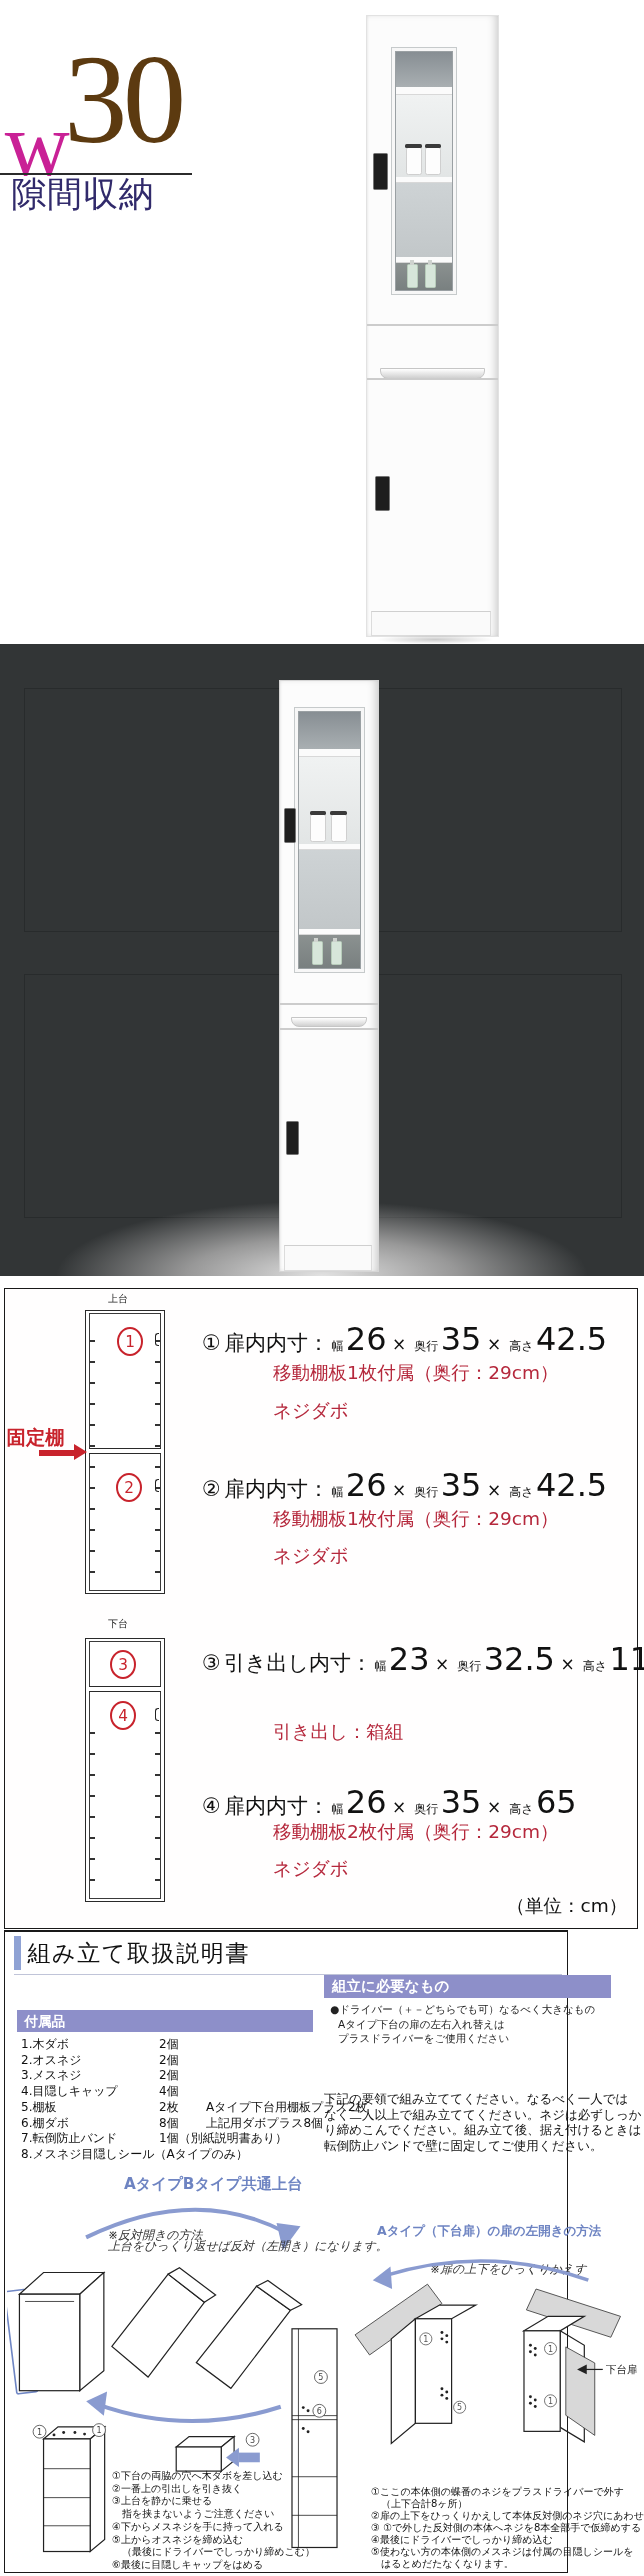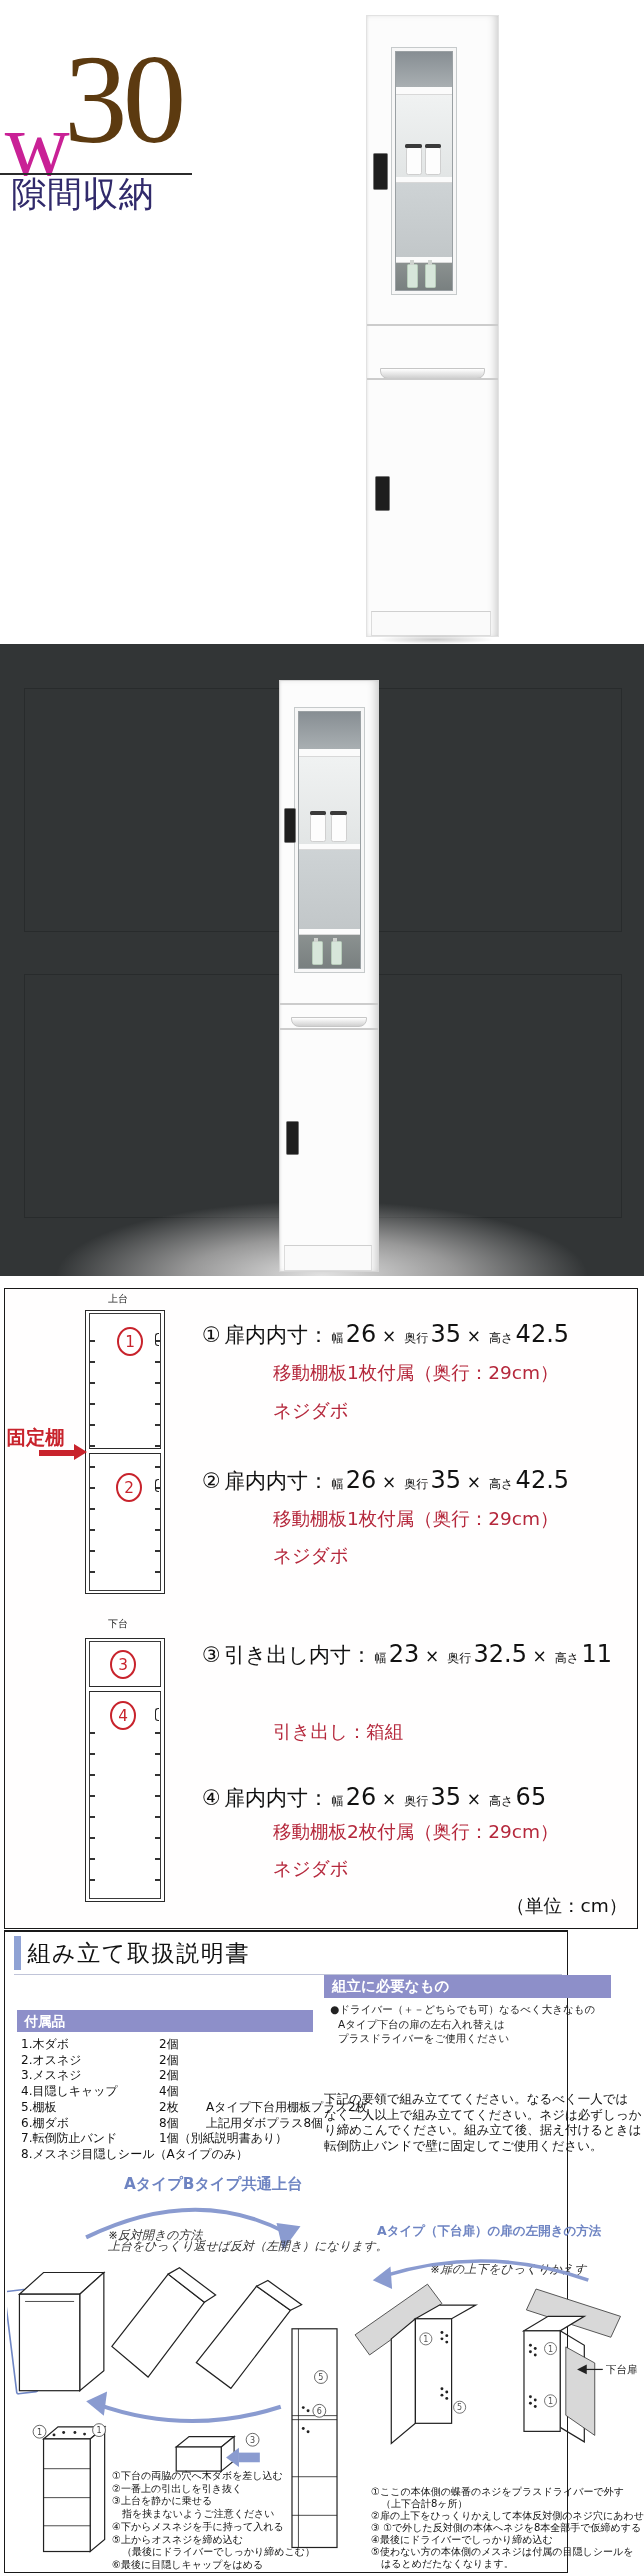--- a/index.html
+++ b/index.html
@@ -61,21 +61,21 @@
          color:#c8232c;font-size:15.3px;display:flex;align-items:center;justify-content:center;background:#fff;}
   #fixed-shelf-label{left:1.6px;top:135px;font-size:19.3px;font-weight:600;color:#c8232c;}
   #fs-arrow-body{left:34px;top:161px;width:35px;height:5.6px;background:#c8232c;}
   #fs-arrow-head{left:69px;top:155px;width:0;height:0;border-top:8px solid transparent;
                  border-bottom:8px solid transparent;border-left:13px solid #c8232c;}
   .dmark{position:absolute;width:3.2px;height:11.3px;border:1.6px solid #222;border-right:none;border-radius:3.2px 0 0 3.2px;}
   .specBlock{position:absolute;left:197px;white-space:nowrap;}
   .spNum{font-size:21px;margin-right:3.2px;}
   .spLabel{font-size:21px;}
   .u{font-size:12px;margin:0 2.4px;}
-  .v{font-size:24px;}
+  .v{font-size:32px;}
   .x{font-size:17px;margin:0 5.6px;}
   .specNote{position:absolute;left:268px;font-size:18.5px;color:#b5283c;white-space:nowrap;}
   #unit-note{position:absolute;right:9.7px;top:604px;font-size:18.5px;color:#111;}
 
   
   #asm-box{left:4px;top:1930px;width:564px;height:643px;background:#fff;
            border:1.6px solid #191919;border-top:2.4px solid #191919;box-sizing:border-box;}
   #asm-title-bar{left:8.9px;top:4px;width:7.2px;height:34px;background:#8fa2d4;}
   #asm-title{left:22.5px;top:6.4px;font-size:23px;letter-spacing:1.6px;color:#111;}
   #asm-title-line{left:8.9px;right:4.8px;top:42px;height:0.8px;background:#c0c4d8;}

